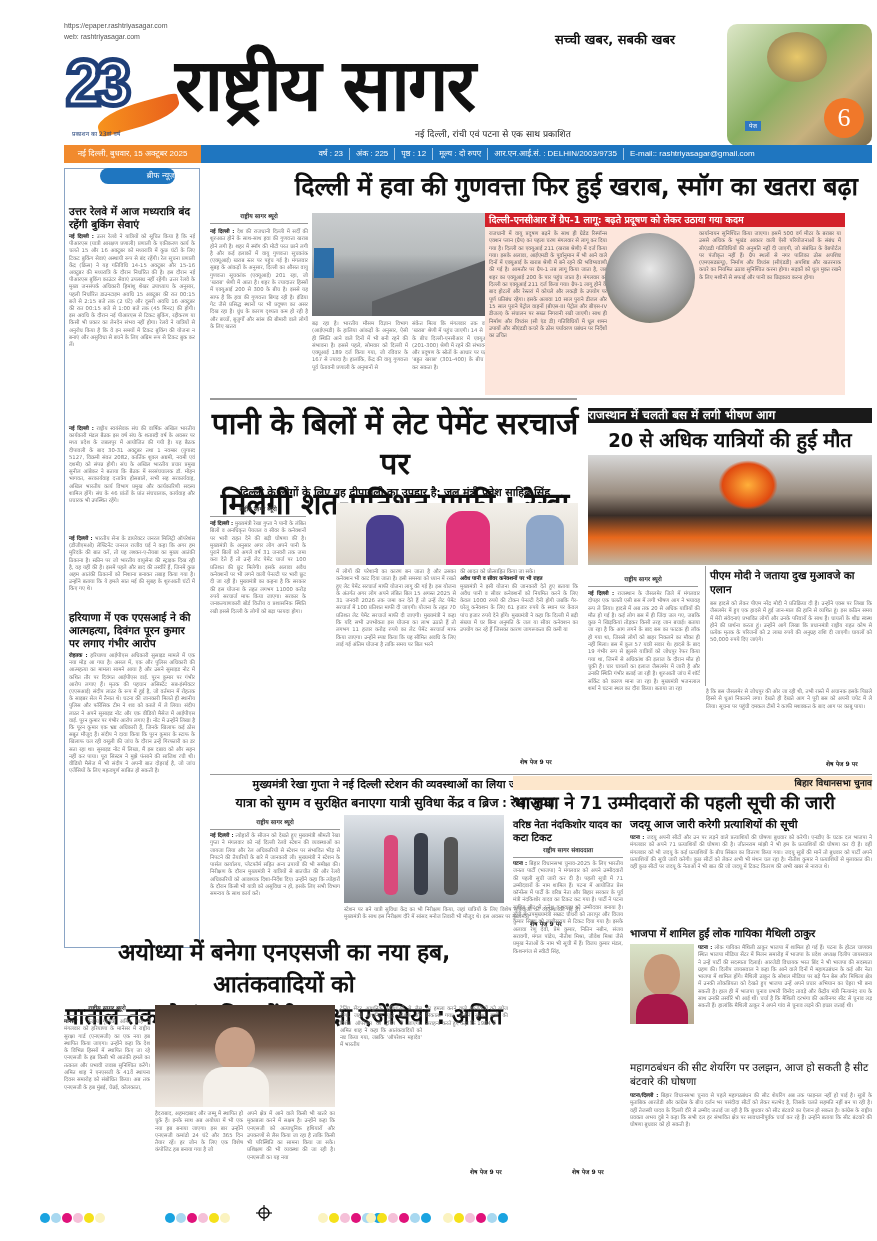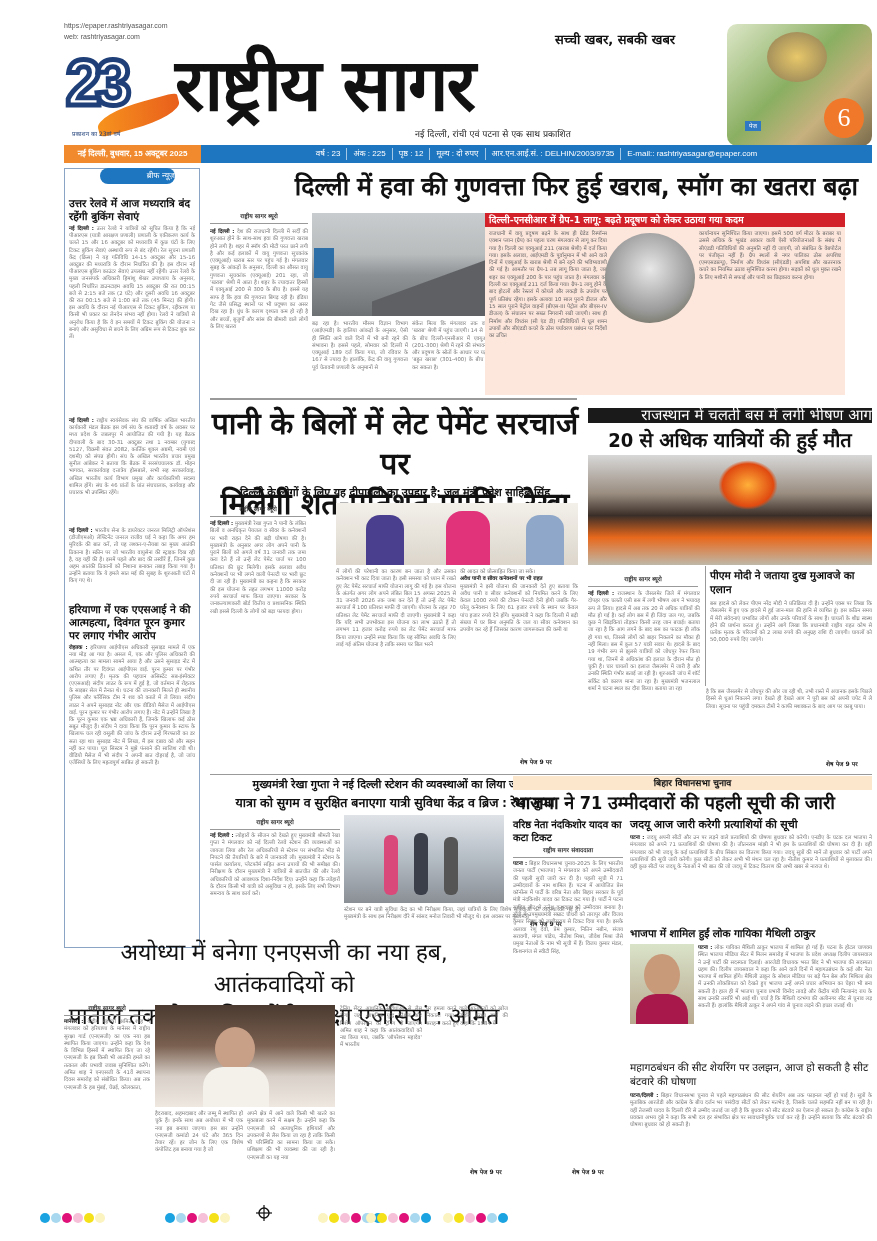--- a/index.html
+++ b/index.html
@@ -11,36 +11,36 @@
 .flame{position:absolute;left:30px;top:55px;width:85px;height:24px;background:linear-gradient(100deg,#f7941d,#e85d1c);border-radius:60% 10% 60% 10%;transform:rotate(-15deg)}
 .logo23 .tag{position:absolute;left:6px;top:82px;font-size:6px;color:#1f3f78}
 .mast{left:175px;top:45px;font-family:"DejaVu Serif",serif;font-weight:bold;font-size:72px;color:#111;letter-spacing:-2px;line-height:80px}
 .slogan{left:555px;top:30px;font-size:13px;font-weight:bold;color:#111}
 .publine{left:415px;top:127px;font-size:9px;color:#222}
 .promo{left:727px;top:24px;width:145px;height:122px;border-radius:10px;background:linear-gradient(135deg,#dde7c8,#8aaf62 45%,#c7b17e 70%,#7a6a4a);overflow:hidden}
 .promo .bowl{position:absolute;left:40px;top:8px;width:60px;height:50px;border-radius:50%;background:radial-gradient(#e8c86a,#8a7a55)}
 .promo .pnum{position:absolute;right:8px;bottom:8px;width:40px;height:40px;border-radius:50%;background:#f0782a;color:#fff;font-size:26px;text-align:center;line-height:40px;font-family:"Liberation Serif",serif}
 .promo .pg{position:absolute;left:18px;bottom:15px;background:#2f78c4;color:#fff;font-size:6px;padding:1px 4px}
 .infobar{left:64px;top:145px;width:808px;height:18px;background:#1f76c0;display:flex;align-items:center;font-size:8px;color:#fff;font-family:"Liberation Sans",sans-serif}
-.infobar .date{background:#f18a2e;height:18px;line-height:18px;width:137px;text-align:center;font-weight:bold}
+.infobar .date{background:#f18a2e;height:18px;line-height:18px;width:137px;text-align:center;font-weight:normal}
 .infobar .cell{padding:0 6px;border-right:1px solid rgba(255,255,255,.6);line-height:12px}
 .infobar .cell:last-child{border-right:none}
 .side{left:64px;top:168px;width:136px;height:780px;border:1px solid #8aa4c5;background:#fff}
 .pill{left:100px;top:168px;width:75px;height:16px;background:#1f76c0;border-radius:8px;color:#fff;font-size:8px;text-align:right;line-height:16px}
 .sh{font-weight:bold;color:#111;font-size:10.5px;line-height:13px;padding:0 4px}
 .sb{font-size:5.3px;color:#777;line-height:7.2px;padding:2px 4px;text-align:justify}
 .sb b{color:#222}
 .hl{font-family:"DejaVu Sans Condensed","DejaVu Sans",sans-serif;color:#111;font-weight:bold}
 .txt{font-size:5.3px;color:#777;line-height:7.3px;text-align:justify}
 .txt b{color:#222}
 .byl{font-size:6px;font-weight:bold;color:#333;text-align:center;border-bottom:1px solid #999;padding-bottom:3px}
 .photo{background:#999;overflow:hidden}
 .redbar{background:#d3212a;color:#fff;font-weight:bold;font-size:9.5px;line-height:14px;padding:0 4px;white-space:nowrap}
-.blackbar{background:#1a1a1a;color:#fff;font-weight:normal;font-size:15px;text-align:right;line-height:15px}
-.peachbar{background:#fde7cc;color:#111;font-weight:bold;font-size:9px;text-align:center;line-height:14px}
+.blackbar{background:#1a1a1a;color:#fff;font-weight:bold;font-size:12px;text-align:left;line-height:15px}
+.peachbar{background:#fde7cc;color:#111;font-weight:bold;font-size:9px;text-align:right;line-height:14px}
 .cont{font-weight:bold;color:#222;font-size:6px}
 .dot{display:inline-block;width:10px;height:10px;border-radius:50%;margin-right:1px}
 .rule{background:#999}
 </style>
 </head>
 <body>
 
 <div class="abs urls">
   <div>https://epaper.rashtriyasagar.com</div>
   <div>web: rashtriyasagar.com</div>
@@ -63,28 +63,28 @@
 </div>
 
 <div class="abs infobar">
   <div class="date">नई दिल्ली, बुधवार, 15 अक्टूबर 2025</div>
   <div style="flex:1;display:flex;justify-content:center">
     <span class="cell">वर्ष : 23</span>
     <span class="cell">अंक : 225</span>
     <span class="cell">पृष्ठ : 12</span>
     <span class="cell">मूल्य : दो रुपए</span>
     <span class="cell">आर.एन.आई.सं. : DELHIN/2003/9735</span>
-    <span class="cell">E-mail:: rashtriyasagar@epaper.com</span>
+    <span class="cell">E-mail:: rashtriyasagar@gmail.com</span>
   </div>
 </div>
 
 <div class="abs side">
   <div style="height:16px"></div>
   <div>
-    <div class="sh" style="padding-top:12px">उत्तर रेलवे में आज मध्यरात्रि बंद रहेंगी बुकिंग सेवाएं</div>
+    <div class="sh" style="padding-top:20px">उत्तर रेलवे में आज मध्यरात्रि बंद रहेंगी बुकिंग सेवाएं</div>
     <div class="sb" style="height:192px;overflow:hidden"><b>नई दिल्ली :</b> <span>उत्तर रेलवे ने यात्रियों को सूचित किया है कि नई पीआरएस (यात्री आरक्षण प्रणाली) प्रणाली के एकीकरण कार्य के चलते 15 और 16 अक्टूबर को मध्यरात्रि में कुछ घंटों के लिए टिकट बुकिंग सेवाएं अस्थायी रूप से बंद रहेंगी। रेल सूचना प्रणाली केंद्र (क्रिस) ने यह गतिविधि 14-15 अक्टूबर और 15-16 अक्टूबर की मध्यरात्रि के दौरान निर्धारित की है। इस दौरान नई पीआरएस बुकिंग काउंटर सेवाएं उपलब्ध नहीं रहेंगी। उत्तर रेलवे के मुख्य जनसंपर्क अधिकारी हिमांशु शेखर उपाध्याय के अनुसार, पहली निर्धारित डाउनटाइम अवधि 15 अक्टूबर की रात 00:15 बजे से 2:15 बजे तक (2 घंटे) और दूसरी अवधि 16 अक्टूबर की रात 00:15 बजे से 1:00 बजे तक (45 मिनट) की होगी। इस अवधि के दौरान नई पीआरएस से टिकट बुकिंग, रद्दीकरण या किसी भी प्रकार का लेनदेन संभव नहीं होगा। रेलवे ने यात्रियों से अनुरोध किया है कि वे इन समयों में टिकट बुकिंग की योजना न बनाएं और असुविधा से बचने के लिए अग्रिम रूप से टिकट बुक कर लें।</span></div>
   </div>
   <div>
     <div class="sb" style="height:110px;overflow:hidden"><b>नई दिल्ली :</b> <span>राष्ट्रीय स्वयंसेवक संघ की वार्षिक अखिल भारतीय कार्यकारी मंडल बैठक इस वर्ष संघ के शताब्दी वर्ष के अवसर पर मध्य प्रदेश के जबलपुर में आयोजित की गयी है। यह बैठक दीपावली के बाद 30-31 अक्टूबर तथा 1 नवम्बर (युगाब्द 5127, विक्रमी संवत 2082, कार्तिक शुक्ल अष्टमी, नवमी एवं दशमी) को संपन्न होगी। संघ के अखिल भारतीय प्रचार प्रमुख सुनील आंबेकर ने बताया कि बैठक में सरसंघचालक डॉ. मोहन भागवत, सरकार्यवाह दत्तात्रेय होसबाले, सभी सह सरकार्यवाह, अखिल भारतीय कार्य विभाग प्रमुख और कार्यकारिणी सदस्य शामिल होंगे। संघ के 46 प्रांतों के प्रांत संघचालक, कार्यवाह और प्रचारक भी उपस्थित रहेंगे।</span></div>
   </div>
   <div>
     <div class="sb" style="height:78px;overflow:hidden"><b>नई दिल्ली :</b> <span>भारतीय सेना के डायरेक्टर जनरल मिलिट्री ऑपरेशंस (डीजीएमओ) लेफ्टिनेंट जनरल राजीव घई ने कहा कि अगर हम मुरिदके की बात करें, तो यह लश्कर-ए-तैयबा का मुख्य आतंकी ठिकाना है। स्क्रीन पर जो भारतीय वायुसेना की स्ट्राइक दिख रही है, वह यहीं की है। इसमें पहले और बाद की तस्वीरें हैं, जिनमें कुछ अहम आतंकी ठिकानों को निशाना बनाकर तबाह किया गया है। उन्होंने बताया कि ये हमले सात मई की सुबह के शुरुआती घंटों में किए गए थे।</span></div>
   </div>
   <div>
     <div class="sh">हरियाणा में एक एएसआई ने की आत्महत्या, दिवंगत पूरन कुमार पर लगाए गंभीर आरोप</div>
@@ -169,21 +169,21 @@
 <div class="abs txt" style="left:630px;top:834px;width:242px;height:88px;overflow:hidden"><b>पटना :</b> <span>जदयू अपनी सीटों और उन पर लड़ने वाले प्रत्याशियों की घोषणा बुधवार को करेगी। एनडीए के घटक दल भाजपा ने मंगलवार को अपने 71 प्रत्याशियों की घोषणा की है। जीतनराम मांझी ने भी हम के प्रत्याशियों की घोषणा कर दी है। वहीं मंगलवार को भी जदयू के कई प्रत्याशियों के बीच सिंबल का वितरण किया गया। जदयू सूत्रों की मानें तो बुधवार को पार्टी अपने प्रत्याशियों की सूची जारी करेगी। कुछ सीटों को लेकर अभी भी मंथन चल रहा है। नीतीश कुमार ने प्रत्याशियों से मुलाकात की। वहीं कुछ सीटों पर जदयू के नेताओं ने भी बात की जो जदयू में टिकट वितरण की अभी खबर से नाराज थे।</span></div>
 <div class="abs hl" style="left:630px;top:926px;width:242px;font-size:10.5px;line-height:14px">भाजपा में शामिल हुईं लोक गायिका मैथिली ठाकुर</div>
 <div class="abs photo" style="left:630px;top:944px;width:64px;height:80px;background:linear-gradient(180deg,#d9e3c8,#b8a890)">
   <div style="position:absolute;left:14px;top:10px;width:36px;height:42px;border-radius:50%;background:#c89a7a"></div>
   <div style="position:absolute;left:6px;top:50px;width:52px;height:30px;border-radius:20px 20px 0 0;background:#a8184a"></div>
 </div>
 <div class="abs txt" style="left:698px;top:944px;width:174px;height:80px;overflow:hidden"><b>पटना :</b> <span>लोक गायिका मैथिली ठाकुर भाजपा में शामिल हो गई हैं। पटना के होटल चाणक्य स्थित भाजपा मीडिया सेंटर में मिलन समारोह में भाजपा के प्रदेश अध्यक्ष दिलीप जायसवाल ने उन्हें पार्टी की सदस्यता दिलाई। आरजेडी विधायक भरत बिंद ने भी भाजपा की सदस्यता ग्रहण की। दिलीप जायसवाल ने कहा कि आने वाले दिनों में महागठबंधन के कई और नेता भाजपा में शामिल होंगे। मैथिली ठाकुर के सोशल मीडिया पर बड़े फैन बेस और मिथिला क्षेत्र में उनकी लोकप्रियता को देखते हुए भाजपा उन्हें अपने प्रचार अभियान का चेहरा भी बना सकती है। हाल ही में भाजपा चुनाव प्रभारी विनोद तावड़े और केंद्रीय मंत्री नित्यानंद राय के साथ उनकी तस्वीरें भी आई थीं। चर्चा है कि मैथिली दरभंगा की अलीनगर सीट से चुनाव लड़ सकती हैं। हालांकि मैथिली ठाकुर ने अपने गांव से चुनाव लड़ने की इच्छा जताई थी।</span></div>
 <div class="abs hl" style="left:630px;top:1060px;width:242px;font-size:10.5px;line-height:14px;font-weight:normal">महागठबंधन की सीट शेयरिंग पर उलझन, आज हो सकती है सीट बंटवारे की घोषणा</div>
 <div class="abs txt" style="left:630px;top:1092px;width:242px;height:86px;overflow:hidden"><b>पटना/दिल्ली :</b> <span>बिहार विधानसभा चुनाव से पहले महागठबंधन की सीट शेयरिंग अब तक फाइनल नहीं हो पाई है। सूत्रों के मुताबिक आरजेडी और कांग्रेस के बीच दर्जन भर पसंदीदा सीटों को लेकर मतभेद है, जिसके चलते सहमति नहीं बन पा रही है। वहीं तेजस्वी यादव के दिल्ली दौरे से उम्मीद जताई जा रही है कि बुधवार को सीट बंटवारे का ऐलान हो सकता है। कांग्रेस के राष्ट्रीय प्रवक्ता अभय दुबे ने कहा कि सभी दल हर संभावित क्षेत्र पर सावधानीपूर्वक चर्चा कर रहे हैं। उन्होंने बताया कि सीट बंटवारे की घोषणा बुधवार को हो सकती है।</span></div>
 
-<div class="abs hl" style="left:64px;top:936px;width:440px;font-size:23px;line-height:32px;text-align:center;font-weight:normal">
+<div class="abs hl" style="left:64px;top:936px;width:440px;font-size:23px;line-height:32px;text-align:center;font-weight:bold">
   <div>अयोध्या में बनेगा एनएसजी का नया हब, आतंकवादियों को</div>
   <div>पाताल तक से ढूंढ निकालेंगी सुरक्षा एजेंसियां : अमित शाह</div>
 </div>
 <div class="abs byl" style="left:64px;top:1004px;width:86px">राष्ट्रीय सागर ब्यूरो</div>
 <div class="abs txt" style="left:64px;top:1018px;width:86px;height:160px;overflow:hidden"><b>मानेसर :</b> <span>केंद्रीय गृहमंत्री अमित शाह ने मंगलवार को हरियाणा के मानेसर में राष्ट्रीय सुरक्षा गार्ड (एनएसजी) का एक नया हब स्थापित किया जाएगा। उन्होंने कहा कि देश के विभिन्न हिस्सों में स्थापित किए जा रहे एनएसजी के हब किसी भी आतंकी हमले का तत्काल और प्रभावी जवाब सुनिश्चित करेंगे। अमित शाह ने एनएसजी के 41वें स्थापना दिवस समारोह को संबोधित किया। अब तक एनएसजी के हब मुंबई, चेन्नई, कोलकाता,</span></div>
 <div class="abs photo" style="left:155px;top:1005px;width:180px;height:102px;background:linear-gradient(180deg,#4a3a30,#7a6050 40%,#d8d0c8 70%,#efe8e0)">
   <div style="position:absolute;left:60px;top:22px;width:40px;height:44px;border-radius:50%;background:#c8a088"></div>
   <div style="position:absolute;left:48px;top:62px;width:66px;height:40px;border-radius:20px 20px 0 0;background:#f4f0ea"></div>
 </div>
 <div class="abs txt" style="left:155px;top:1110px;width:88px;height:68px;overflow:hidden">हैदराबाद, अहमदाबाद और जम्मू में स्थापित हो चुके हैं। इनके साथ अब अयोध्या में भी एक नया हब बनाया जाएगा। इस बार उन्होंने एनएसजी कमांडो 24 घंटे और 365 दिन तैयार रहें। हर जोन के लिए एक विशेष कंपोजिट हब बनाया गया है जो</div>

